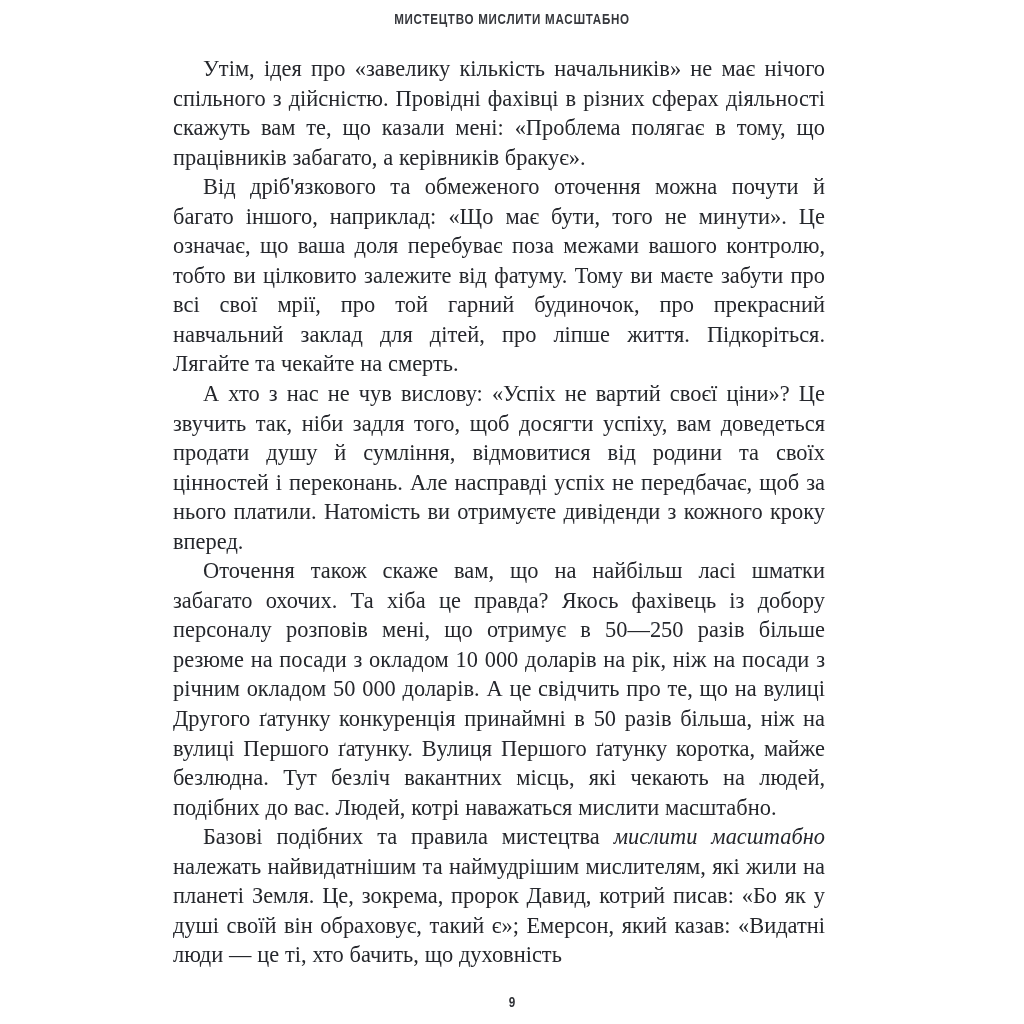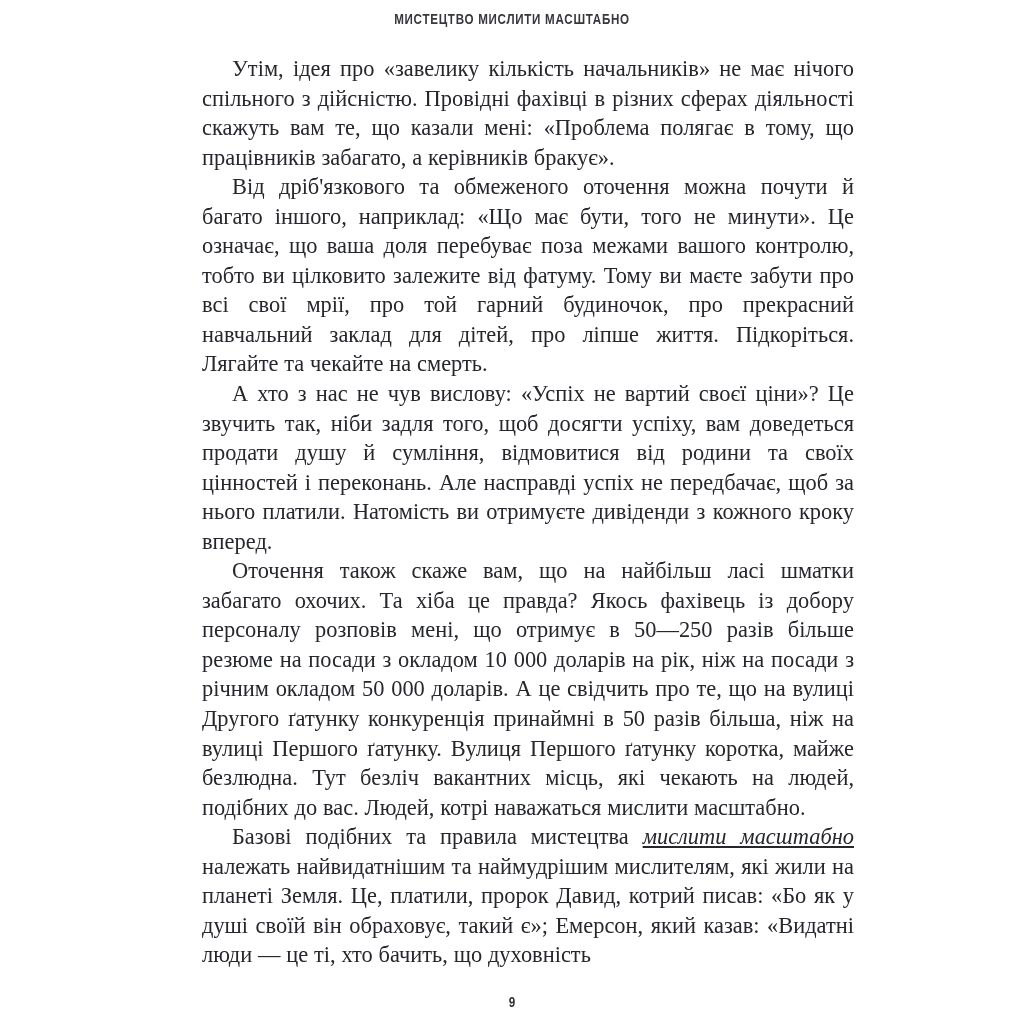--- a/index.html
+++ b/index.html
@@ -34,21 +34,21 @@
     letter-spacing: 0.9px;
     color: #36383d;
     transform: scaleX(0.80);
     transform-origin: center top;
     white-space: nowrap;
   }
 
   
   .text-column {
     position: absolute;
-    left: 202px;
+    left: 173px;
     top: 54px;
     width: 652px;
   }
 
   p.para {
     margin: 0;
     text-indent: 30px;
     text-align: justify;
     font-size: 22.4px;
     line-height: 29.55px;
@@ -57,21 +57,20 @@
     hyphens: manual;
     color: #25272c;
   }
 
   p.para:last-child {
     text-align-last: left;
   }
 
   em.emphasis {
     font-style: italic;
-    text-decoration: underline;
   }
 
   .nbsp-num {
     white-space: nowrap;
     margin-top: 36px;
   }
 
   
   .folio {
     position: absolute;
@@ -98,19 +97,19 @@
   <div class="text-column">
 
     <p class="para">Утім, ідея про «завелику кількість начальників» не має нічого спільного з дійсністю. Провідні фахівці в різних сферах діяльності скажуть вам те, що казали мені: «Проблема полягає в тому, що працівників забагато, а керівників бракує».</p>
 
     <p class="para">Від дріб'язкового та обмеженого оточення можна почути й багато іншого, наприклад: «Що має бути, того не минути». Це означає, що ваша доля перебуває поза межами вашого контролю, тобто ви цілковито залежите від фатуму. Тому ви маєте забути про всі свої мрії, про той гарний будиночок, про прекрасний навчальний заклад для дітей, про ліпше життя. Підкоріться. Лягайте та чекайте на смерть.</p>
 
     <p class="para">А хто з нас не чув вислову: «Успіх не вартий своєї ціни»? Це звучить так, ніби задля того, щоб досягти успіху, вам доведеться продати душу й сумління, відмовитися від родини та своїх цінностей і переконань. Але насправді успіх не передбачає, щоб за нього платили. Натомість ви отримуєте дивіденди з кожного кроку вперед.</p>
 
     <p class="para"><span>Оточення також скаже вам, що на найбільш ласі шматки забагато охочих. Та хіба це правда? Якось фахівець із добору персоналу розповів мені, що отримує в </span><span class="nbsp-num">50—250</span><span> разів більше резюме на посади з окладом </span><span class="nbsp-num">10 000</span><span> доларів на рік, ніж на посади з річним окладом </span><span class="nbsp-num">50 000</span><span> доларів. А це свідчить про те, що на вулиці Другого ґатунку конкуренція принаймні в </span><span class="nbsp-num">50</span><span> разів більша, ніж на вулиці Першого ґатунку. Вулиця Першого ґатунку коротка, майже безлюдна. Тут безліч вакантних місць, які чекають на людей, подібних до вас. Людей, котрі наважаться мислити масштабно.</span></p>
 
-    <p class="para"><span>Базові подібних та правила мистецтва </span><em class="emphasis">мислити масштабно</em><span> належать найвидатнішим та наймудрішим мислителям, які жили на планеті Земля. Це, платили, пророк Давид, котрий писав: «Бо як у душі своїй він обраховує, такий є»; Емерсон, який казав: «Видатні люди — це ті, хто бачить, що духовність</span></p>
+    <p class="para"><span>Базові подібних та правила мистецтва </span><em class="emphasis">мислити масштабно</em><span> належать найвидатнішим та наймудрішим мислителям, які жили на планеті Земля. Це, зокрема, пророк Давид, котрий писав: «Бо як у душі своїй він обраховує, такий є»; Емерсон, який казав: «Видатні люди — це ті, хто бачить, що духовність</span></p>
 
   </div>
 
   <div class="folio">9</div>
 
 </div>
 
 </body></html>

